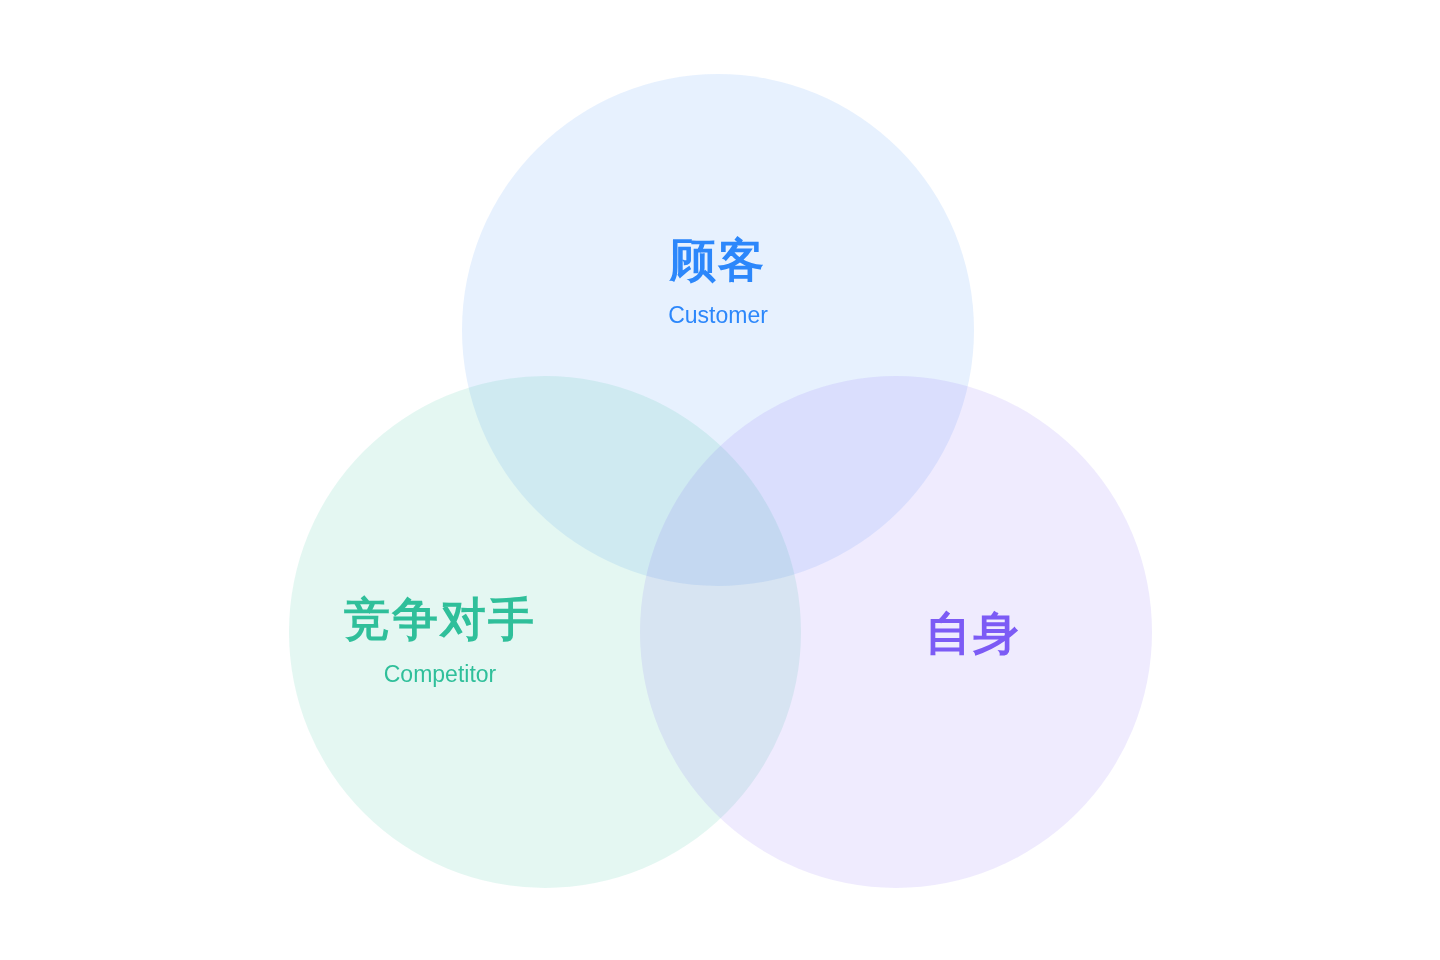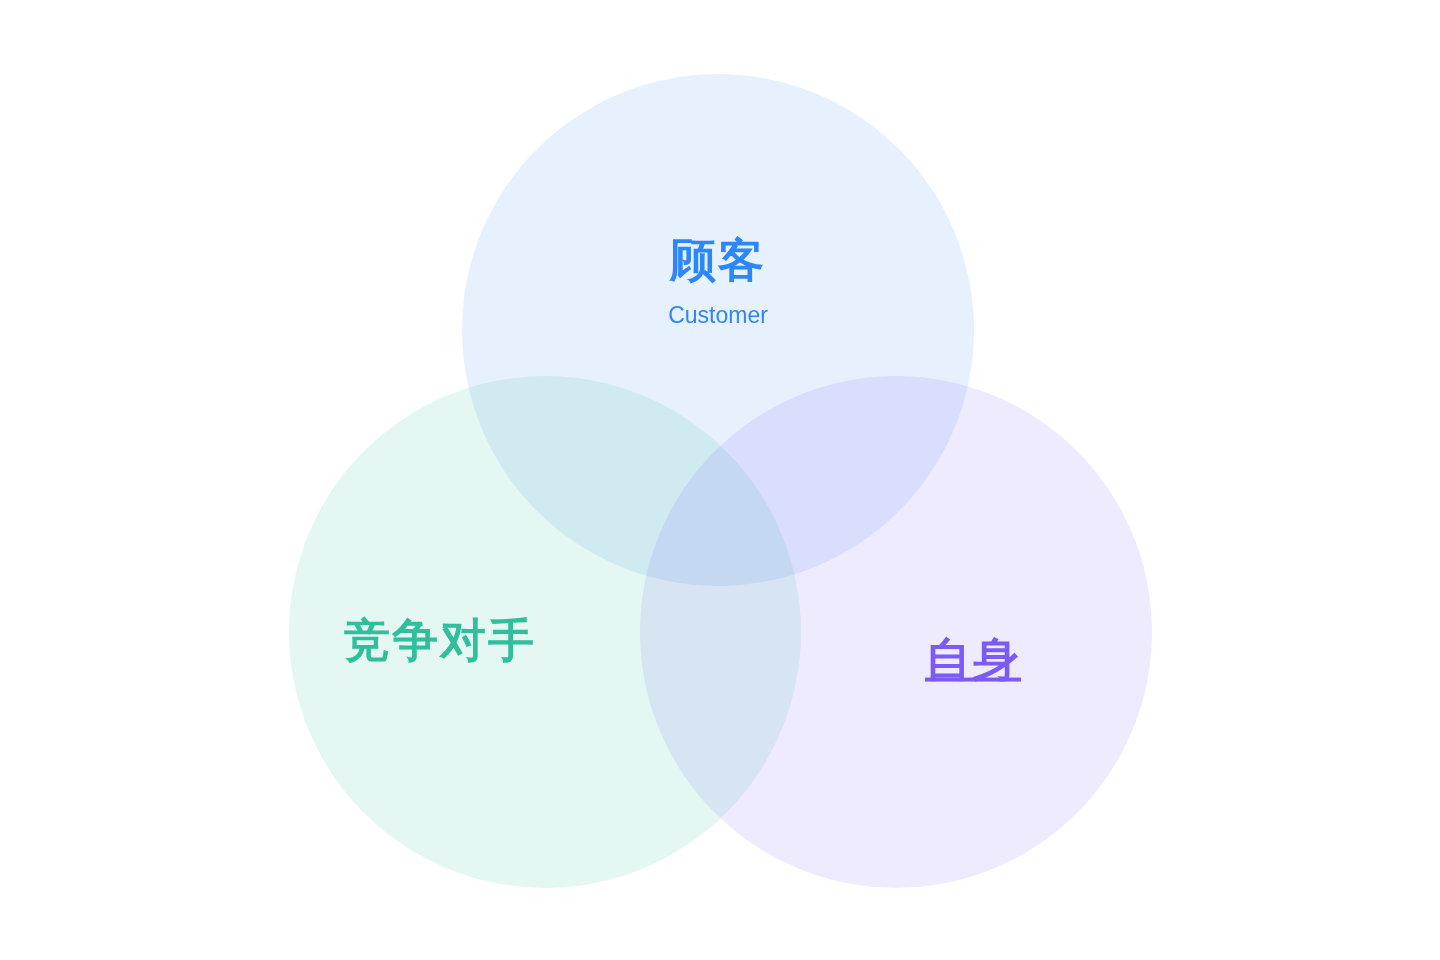--- a/index.html
+++ b/index.html
@@ -55,39 +55,40 @@
     margin-top: 20px;
   }
   .label-group .en {
     font-size: 23px;
     font-weight: 500;
     line-height: 1.1;
     margin-top: 16px;
   }
   .label-customer    { left: 718px; top: 271px; }
   .label-competitor  { left: 440px; top: 630px; }
-  .label-corporation { left: 973px; top: 649px; text-decoration: underline; }
+  .label-corporation { left: 973px; top: 623px; }
 </style>
 </head>
 <body>
 
 <div class="canvas">
 
   <div class="circle circle-customer" style="background-color: rgba(59, 141, 250, 0.12);"></div>
 
   <div class="circle circle-competitor" style="background-color: rgba(47, 191, 154, 0.13);"></div>
 
   <div class="circle circle-corporation" style="background-color: rgba(124, 91, 245, 0.12);"></div>
 
   <div class="label-group label-customer" style="color: rgb(44, 135, 251);">
     <div class="zh">顾客</div>
     <div class="en">Customer</div>
   </div>
 
   <div class="label-group label-competitor" style="color: rgb(47, 191, 154);">
     <div class="zh">竞争对手</div>
+    <div class="en">Competitor</div>
   </div>
 
   <div class="label-group label-corporation" style="color: rgb(124, 91, 245);">
     <div class="zh">自身</div>
   </div>
 
 </div>
 
 </body></html>

